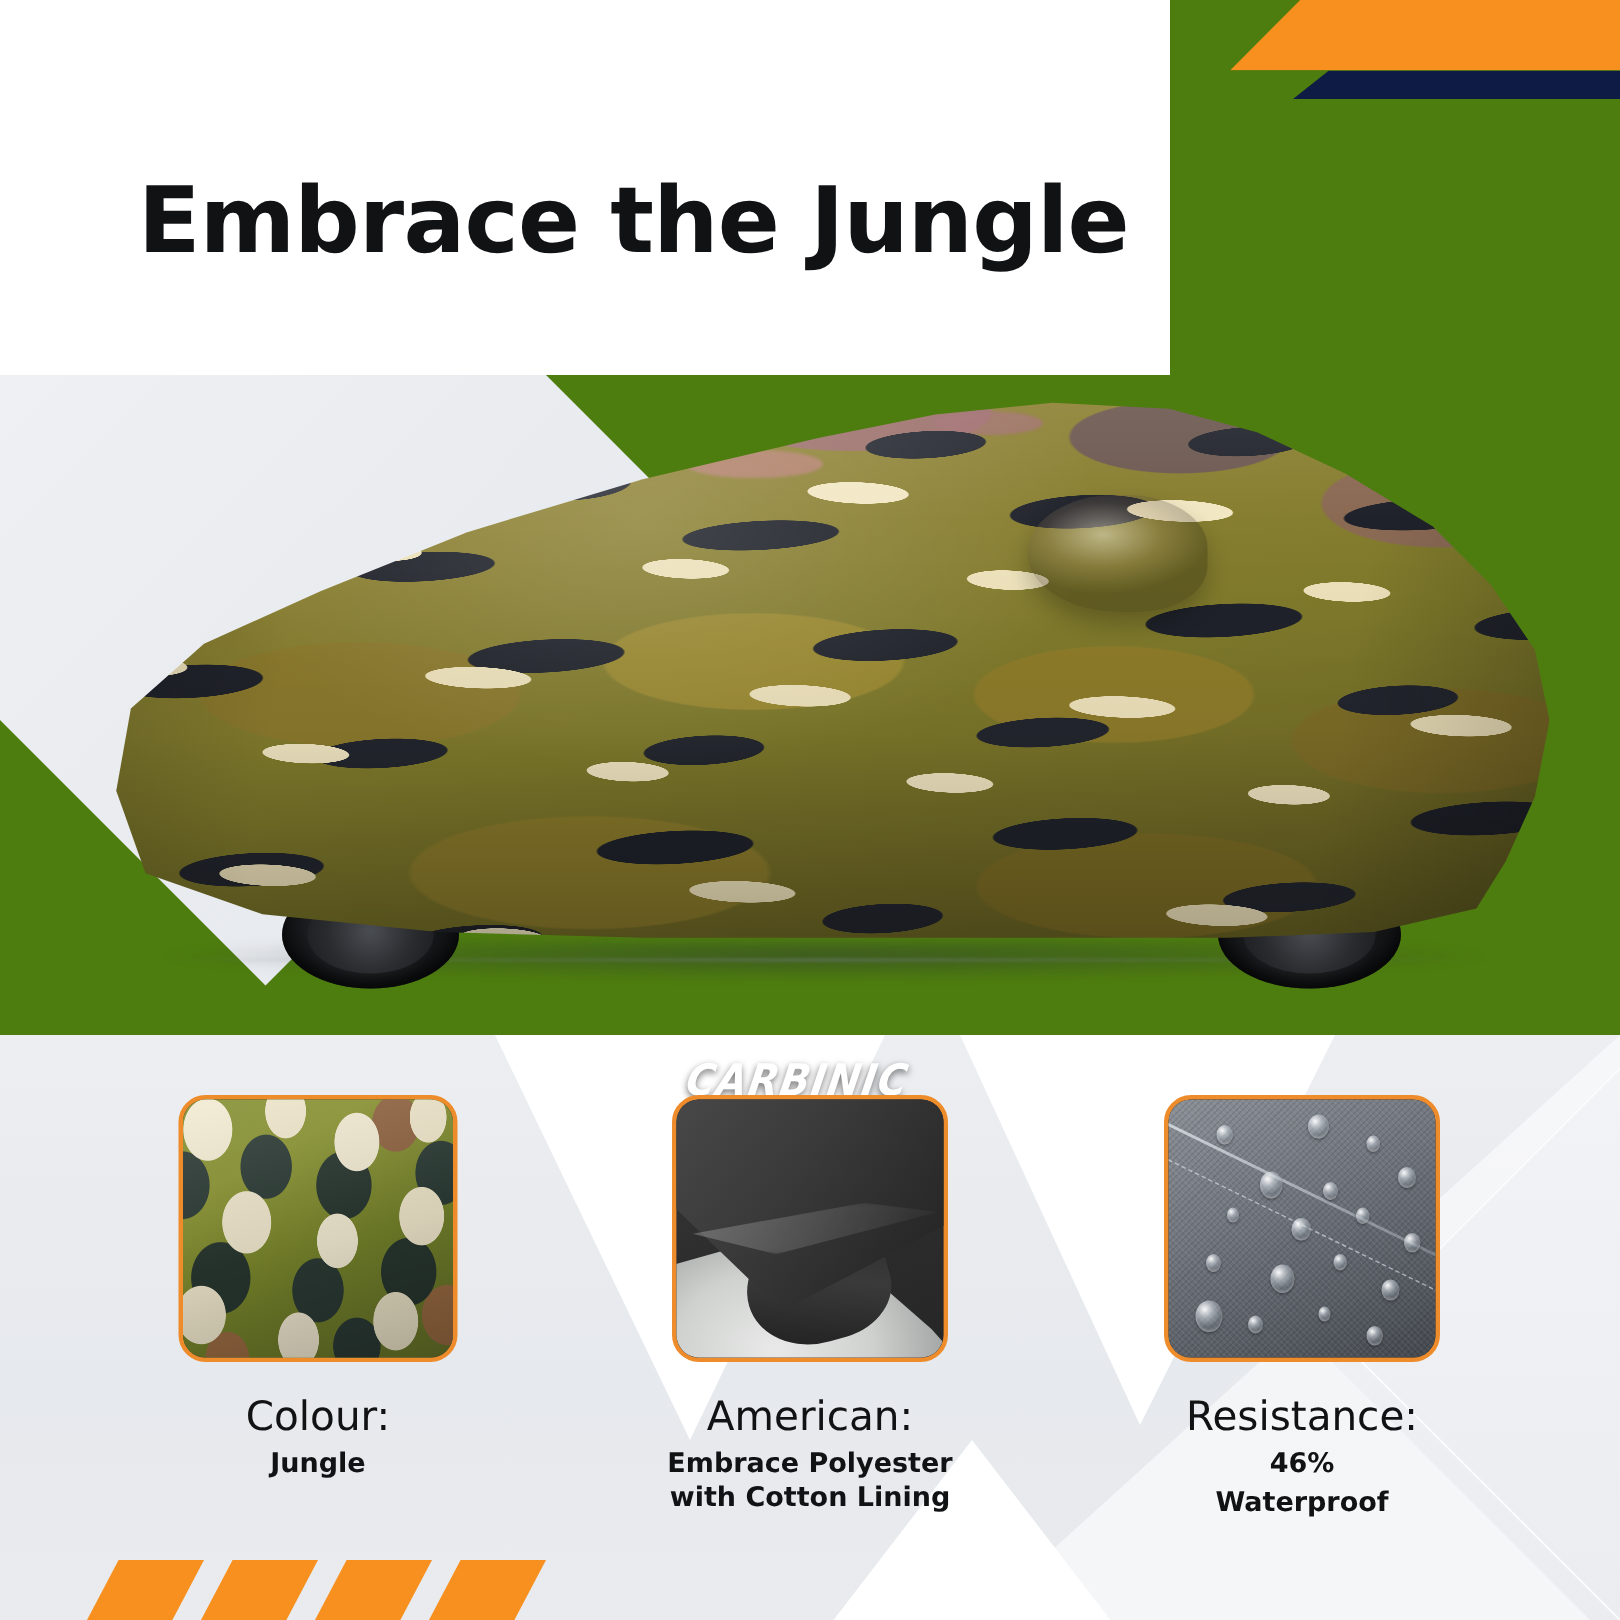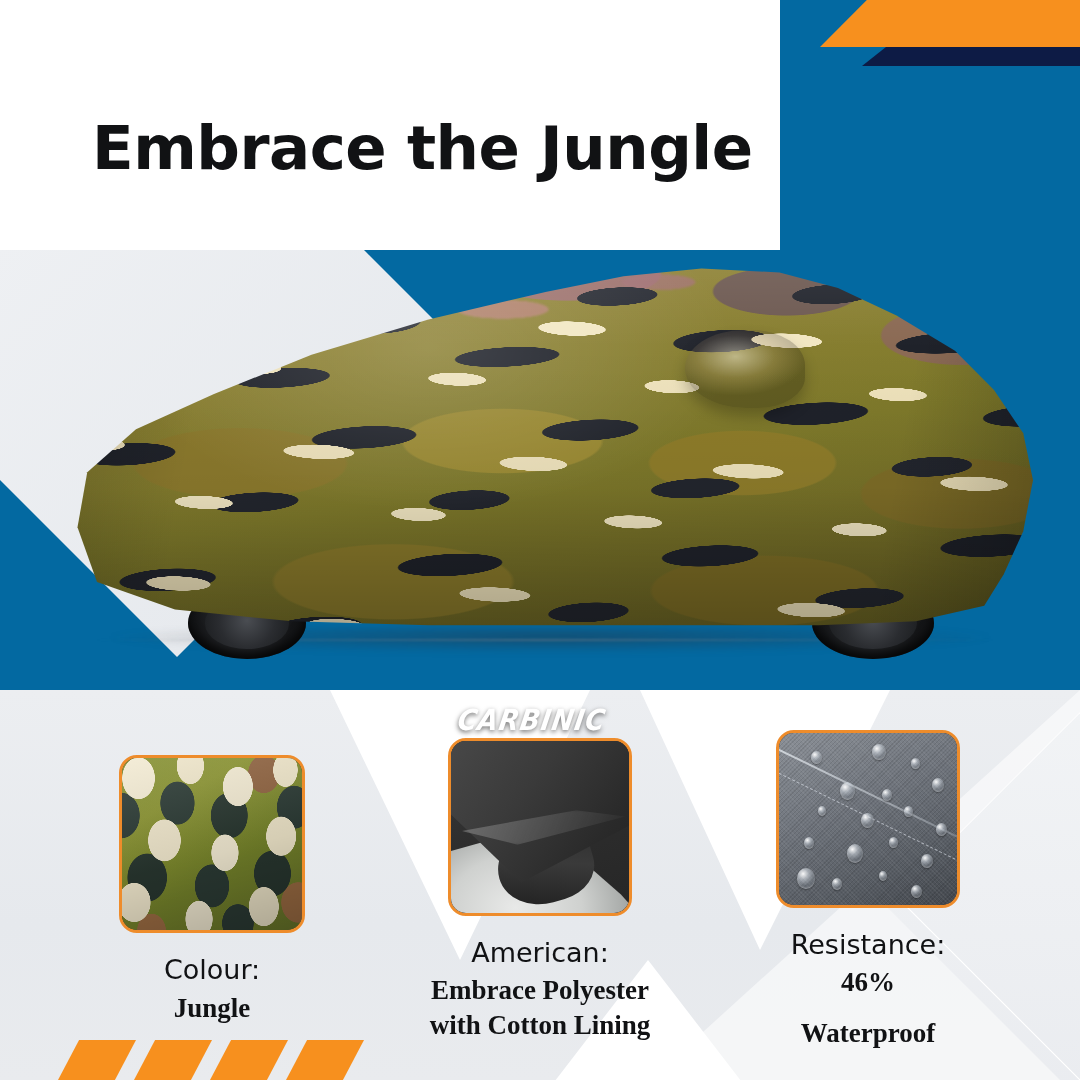--- a/index.html
+++ b/index.html
@@ -4,21 +4,21 @@
 <style>
   html,body{margin:0;padding:0;}
   body{
     width:1080px;height:1080px;overflow:hidden;
     font-family:"Liberation Sans", sans-serif;
     background:#ffffff;
     position:relative;
   }
 
   
-  .stage{position:absolute;inset:0;background:#0369a1;overflow:hidden;}
+  .stage{position:absolute;inset:0;background:#4d7c0f;overflow:hidden;}
 
   .bg-diag-left{
     position:absolute;left:-120px;top:360px;width:420px;height:420px;
     background:linear-gradient(180deg,#eef0f3 0%,#e7eaee 100%);
     transform:rotate(-45deg);transform-origin:top left;
   }
   .bg-lower{
     position:absolute;left:0;right:0;top:690px;bottom:0;
     background:linear-gradient(180deg,#eceef1 0%,#e6e9ed 60%,#e9ebee 100%);
   }
@@ -239,21 +239,21 @@
     letter-spacing:1px;
     font-family:"DejaVu Sans Condensed","DejaVu Sans",sans-serif;
     text-shadow:0 2px 5px rgba(0,0,0,.55);
     transform:skewX(-9deg);
     white-space:nowrap;
   }
 
   
   .features{
     position:absolute;left:0;top:730px;width:1080px;height:320px;
-    display:flex;justify-content:center;align-items:center;gap:88px;
+    display:flex;justify-content:center;align-items:flex-start;gap:88px;
   }
   .feature{width:240px;display:flex;flex-direction:column;align-items:center;}
   .thumb{
     width:180px;height:172px;border:3px solid #ee8c2b;border-radius:18px;
     overflow:hidden;position:relative;background:#2d2f31;
   }
   .feature:nth-child(2) .thumb{width:178px;height:172px;}
   .feature:nth-child(3) .thumb{width:178px;height:172px;}
 
   
@@ -336,21 +336,21 @@
     background:radial-gradient(circle at 34% 28%,rgba(255,255,255,.95) 0%,rgba(215,222,230,.55) 30%,rgba(120,128,138,.35) 62%,rgba(70,76,84,.45) 100%);
     box-shadow:0 1px 2px rgba(0,0,0,.35), inset 0 -1px 2px rgba(255,255,255,.35);
   }
 
   .cap{
     margin-top:20px;text-align:center;line-height:1.26;
     font-family:"DejaVu Sans","Liberation Sans",sans-serif;
     color:#111214;
   }
   .cap-title{font-size:27px;font-weight:400;}
-  .cap-value{font-size:27px;font-weight:700;margin-top:3px;font-family:Liberation Serif, serif;}
+  .cap-value{font-size:18px;font-weight:700;margin-top:3px;}
 </style>
 </head>
 <body>
 
 <div class="stage">
 
   <div class="bg-lower"></div>
   <div class="bg-diag-left"></div>
   <div class="bg-top-left-fade"></div>
   <div class="bg-lower-white-wedge"></div>
@@ -441,18 +441,18 @@
         <div class="drop" style="left:62%;top:60%;width:9px;height:11px;"></div>
         <div class="drop" style="left:80%;top:70%;width:12px;height:14px;"></div>
         <div class="drop" style="left:10%;top:78%;width:18px;height:21px;"></div>
         <div class="drop" style="left:30%;top:84%;width:10px;height:12px;"></div>
         <div class="drop" style="left:56%;top:80%;width:8px;height:10px;"></div>
         <div class="drop" style="left:74%;top:88%;width:11px;height:13px;"></div>
       </div>
       <div class="cap">
         <div class="cap-title">Resistance:</div>
         <div class="cap-value">46%</div>
-        <div class="cap-value" style="margin-top:16px">Waterproof</div>
+        <div class="cap-value" style="margin-top:3px">Waterproof</div>
       </div>
     </div>
 
   </div>
 </div>
 
 </body></html>

